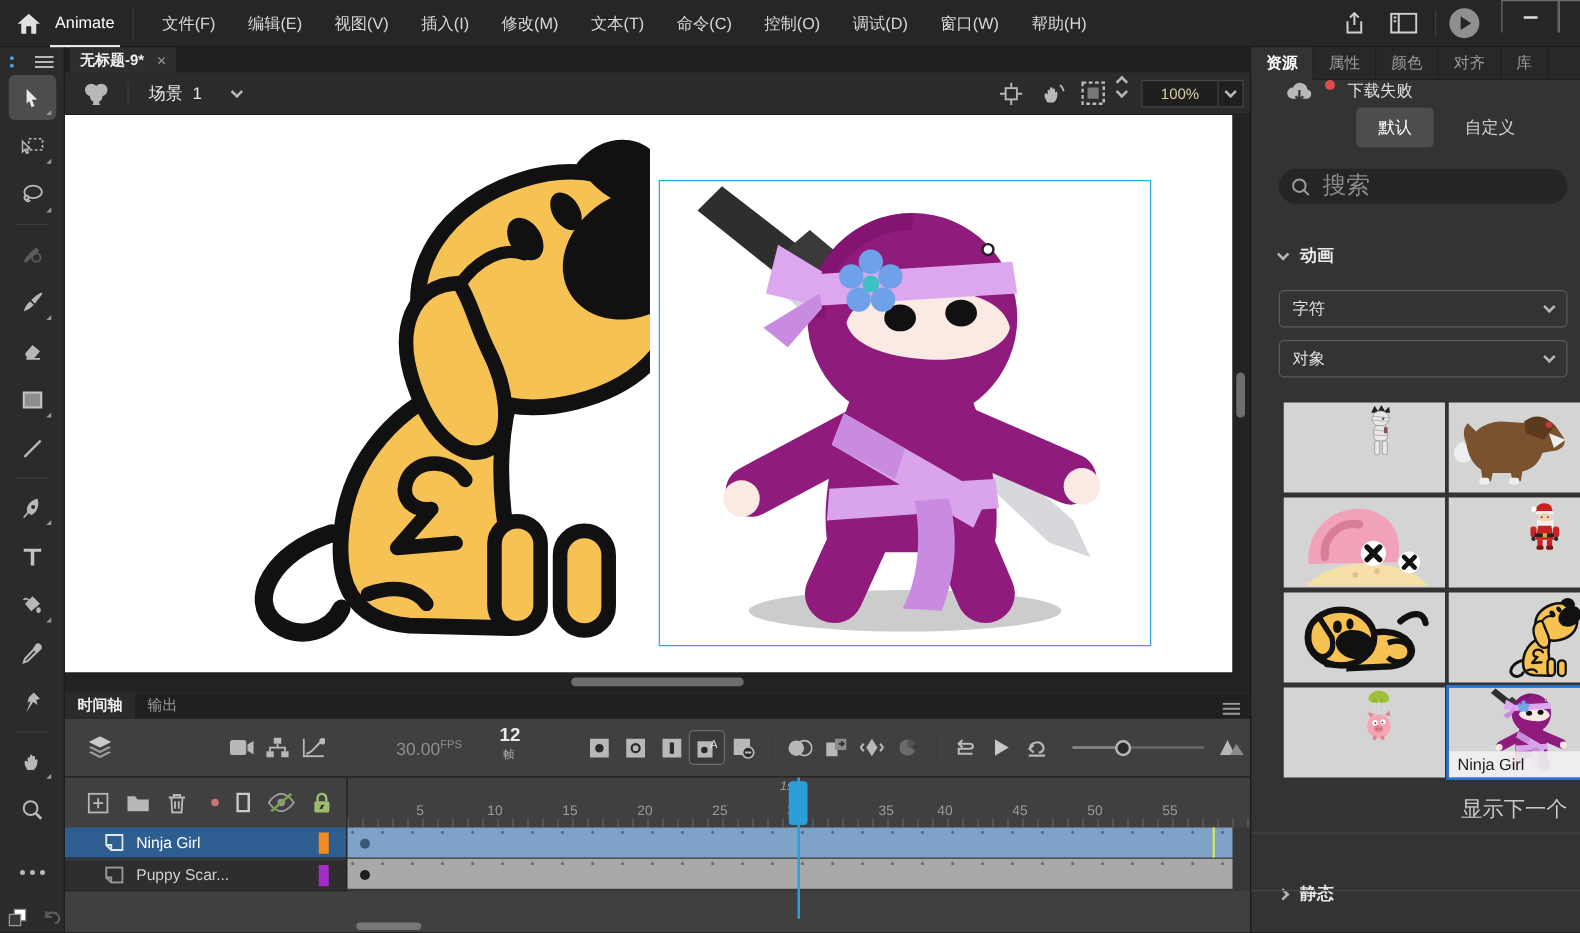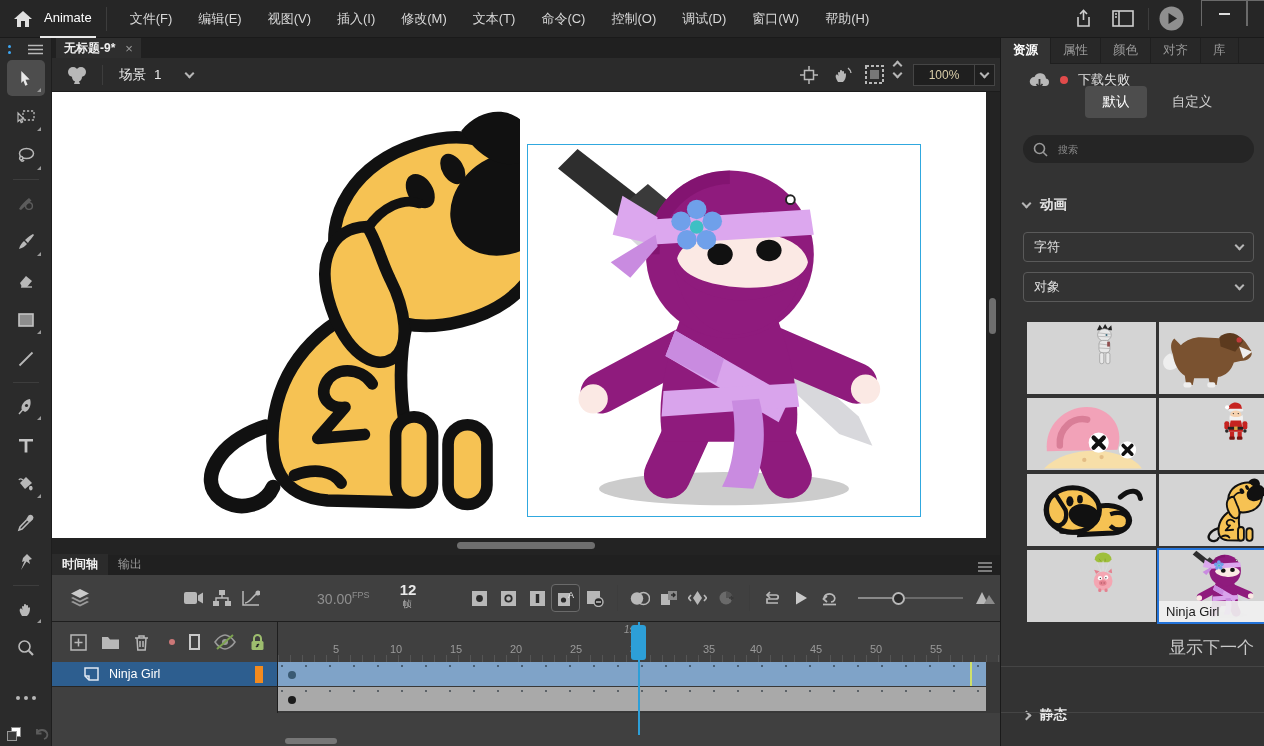--- a/index.html
+++ b/index.html
@@ -68,30 +68,30 @@
   #playhead{left:631px;top:625px;width:15px;height:35px;background:#2d9fd8;border-radius:3px;}
   #tl-bottom-scroll{left:285px;top:738px;width:52px;height:6px;background:#777;border-radius:3px;}
   
   #rp{left:1000px;top:38px;width:264px;height:708px;background:#333333;border-left:1px solid #1a1a1a;}
   #rp-tabs{height:26px;background:#282828;display:flex;align-items:center;border-bottom:1px solid #1f1f1f;}
   .rp-tab{padding:0 12px;font-size:12.5px;color:#9a9a9a;height:26px;display:flex;align-items:center;border-right:1px solid #1f1f1f;}
   .rp-tab.active{color:#fff;font-weight:bold;background:#333;}
   #mode-default{left:84px;top:48px;width:62px;height:32px;background:#4d4d4d;border-radius:4px;display:flex;align-items:center;justify-content:center;color:#fff;font-size:13.5px;}
   #mode-custom{left:160px;top:48px;width:62px;height:32px;display:flex;align-items:center;justify-content:center;color:#d0d0d0;font-size:13.5px;}
   #search{left:22px;top:97px;width:231px;height:28px;background:#252525;border-radius:14px;display:flex;align-items:center;padding:0 10px;gap:8px;}
-  #search input{background:transparent;border:none;outline:none;color:#bbb;font-size:10px;width:170px;}
+  #search input{background:transparent;border:none;outline:none;color:#bbb;font-size:19px;width:170px;}
   #search input::placeholder{color:#8a8a8a;}
   .sec-hdr{display:flex;align-items:center;gap:10px;color:#e8e8e8;font-size:13.5px;font-weight:bold;}
   .dropdown{left:22px;width:231px;height:30px;border:1px solid #5a5a5a;border-radius:4px;display:flex;align-items:center;justify-content:space-between;padding:0 10px;color:#e0e0e0;font-size:13px;}
   .thumb{position:absolute;width:129px;height:72px;background:#d4d4d4;overflow:hidden;}
   .thumb.selected{outline:2px solid #2373d9;outline-offset:0;}
   .thumb-label{position:absolute;left:0;right:0;bottom:0;height:21px;background:rgba(240,240,240,.92);color:#1a1a1a;font-size:13px;display:flex;align-items:center;padding-left:7px;}
   #shownext{left:0;top:598px;width:253px;text-align:right;color:#c9c9c9;font-size:17px;overflow:hidden;white-space:nowrap;}
   .rp-div{left:0;width:264px;height:1px;background:#454545;}
-  #rp-footer{left:0;top:676px;width:264px;height:32px;display:flex;align-items:center;gap:10px;padding-left:28px;color:#e0e0e0;font-size:13px;}
+  #rp-footer{left:0;top:676px;width:264px;height:32px;display:flex;gap:10px;padding-left:28px;color:#e0e0e0;font-size:13px;}
   .reddot{width:8px;height:8px;border-radius:50%;background:#e14b4b;}
 </style>
 </head>
 <body>
 
 <div id="app">
 
 <svg width="0" height="0" style="position:absolute">
 <defs>
 <symbol id="sym-puppy" viewBox="0 0 360 440">
@@ -661,20 +661,28 @@
   </div>
 
   <div class="lrow selected abs" style="left:0;top:107px">
     <svg width="15" height="14" viewBox="0 0 15 14" style="margin-left:32px">
           <path d="M1,1 L14,1 L14,13 L5,13 L1,9 Z" fill="none" stroke="#dfe8f2" stroke-width="1.5"></path>
           <path d="M1,9 L5,9 L5,13" fill="none" stroke="#dfe8f2" stroke-width="1.5"></path>
         </svg>
     <span class="lname">Ninja Girl</span>
     <span class="swatch" style="margin-right: 14px; background: rgb(242, 138, 30);"></span>
   </div>
+  <div class="lrow abs" style="left:0;top:133px;background:#2e2e2e">
+    <svg width="15" height="14" viewBox="0 0 15 14" style="margin-left:32px">
+          <path d="M1,1 L14,1 L14,13 L5,13 L1,9 Z" fill="none" stroke="#9a9a9a" stroke-width="1.5"></path>
+          <path d="M1,9 L5,9 L5,13" fill="none" stroke="#9a9a9a" stroke-width="1.5"></path>
+        </svg>
+    <span class="lname">Puppy Scar...</span>
+    <span class="swatch" style="margin-right: 14px; background: rgb(164, 44, 200);"></span>
+  </div>
 
   <div class="abs" style="left:225px;top:107px;width:723px;height:51px;background:#383838;border-left:1px solid #1e1e1e">
     <div class="span" style="top:0;background:#7fa3c8">
           <span class="dots"></span>
           <span class="kf" style="background:#3a5a73"></span>
           <span style="position:absolute;right:14px;top:0;width:2px;height:24px;background:#cfe06a"></span>
         </div>
     <div class="span" style="top:25px;background:#a9a9a9">
           <span class="dots"></span>
           <span class="kf" style="background:#1c1c1c"></span>

